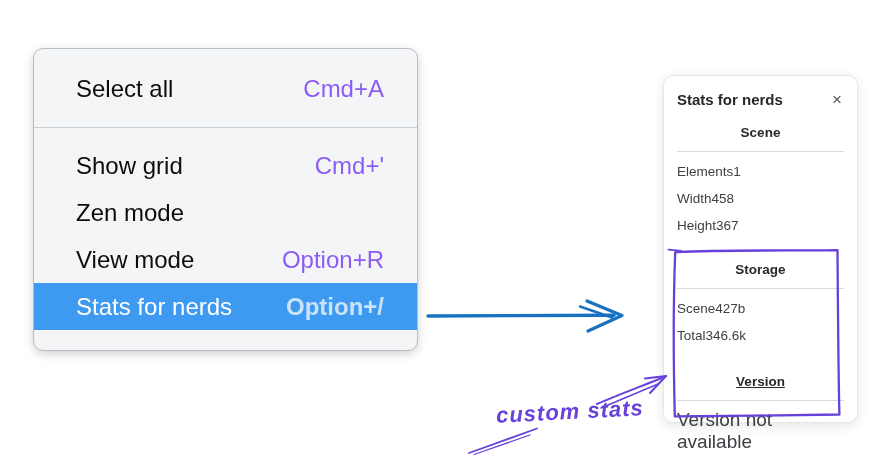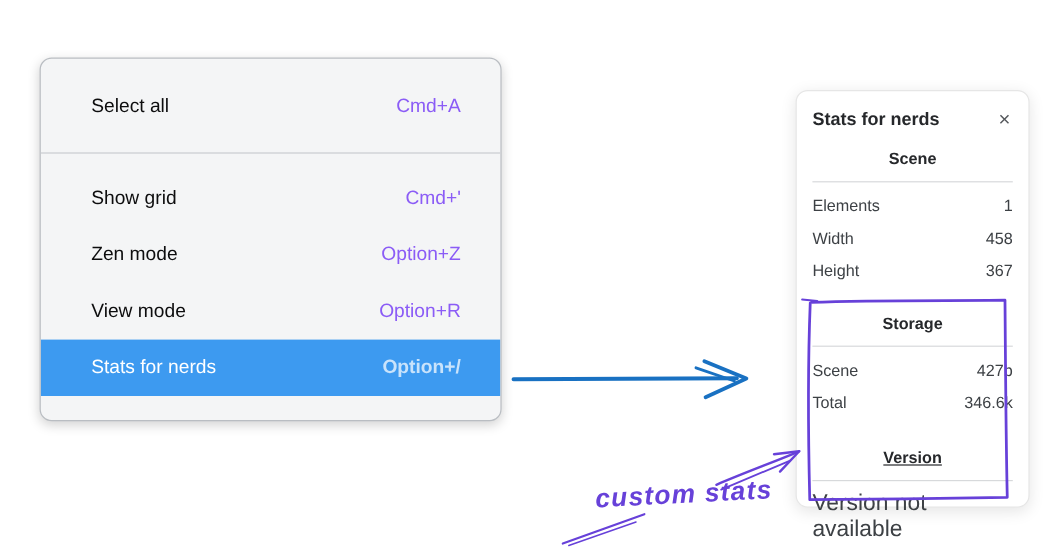--- a/index.html
+++ b/index.html
@@ -19,21 +19,21 @@
     border: 1px solid #b9bdc2;
     border-radius: 10px;
     box-shadow: 0 3px 10px rgba(0,0,0,0.18);
     overflow: hidden;
     padding: 16px 0 0 0;
   }
   .menu-item {
     display: flex; align-items: center; justify-content: space-between;
     height: 48px;
     padding: 0 33px 0 42px;
-    font-size: 16px;
+    font-size: 24px;
     color: #0d0d0e;
     cursor: default;
   }
   .menu-item .mi-shortcut { color: #8b5cf6; }
   .menu-item.selected {
     background: var(--menu-highlight, #3d9af0);
     color: #ffffff;
     height: 47px;
   }
   .menu-item.selected .mi-shortcut { color: rgba(255,255,255,0.72); font-weight: bold; }
@@ -64,21 +64,21 @@
     font-size: 17px; line-height: 17px; color: #55585c;
     padding: 0 2px;
     font-family: "Liberation Sans", sans-serif;
   }
   .sp-heading {
     text-align: center; font-weight: bold; font-size: 13.5px;
     color: #26282b; height: 18px; margin-top: 6px;
   }
   .sp-hr { height: 1px; background: #d7d9db; margin: 8px 0 8px 0; }
   .sp-row {
-    display: flex; justify-content: space-between;
+    display: flex; justify-content: flex-start;
     font-size: 13.5px; height: 22px; align-items: center;
     margin-bottom: 5px;
   }
   .sp-section-2 .sp-heading { margin-top: 26px; }
   .sp-section-3 .sp-heading { margin-top: 28px; text-decoration: underline; }
   .sp-note { font-size: 19px; height: 20px; margin-top: 1px; }
 
   
   .overlay {
     position: absolute; left: 0; top: 0;
@@ -113,21 +113,20 @@
       <span class="mi-shortcut">Cmd+A</span>
     </div>
     <div class="menu-sep"></div>
     <div class="menu-group">
       <div class="menu-item">
         <span class="mi-label">Show grid</span>
         <span class="mi-shortcut">Cmd+'</span>
       </div>
       <div class="menu-item">
         <span class="mi-label">Zen mode</span>
-        <span class="mi-shortcut">Option+Z</span>
       </div>
       <div class="menu-item">
         <span class="mi-label">View mode</span>
         <span class="mi-shortcut">Option+R</span>
       </div>
       <div class="menu-item selected">
         <span class="mi-label">Stats for nerds</span>
         <span class="mi-shortcut">Option+/</span>
       </div>
     </div>

